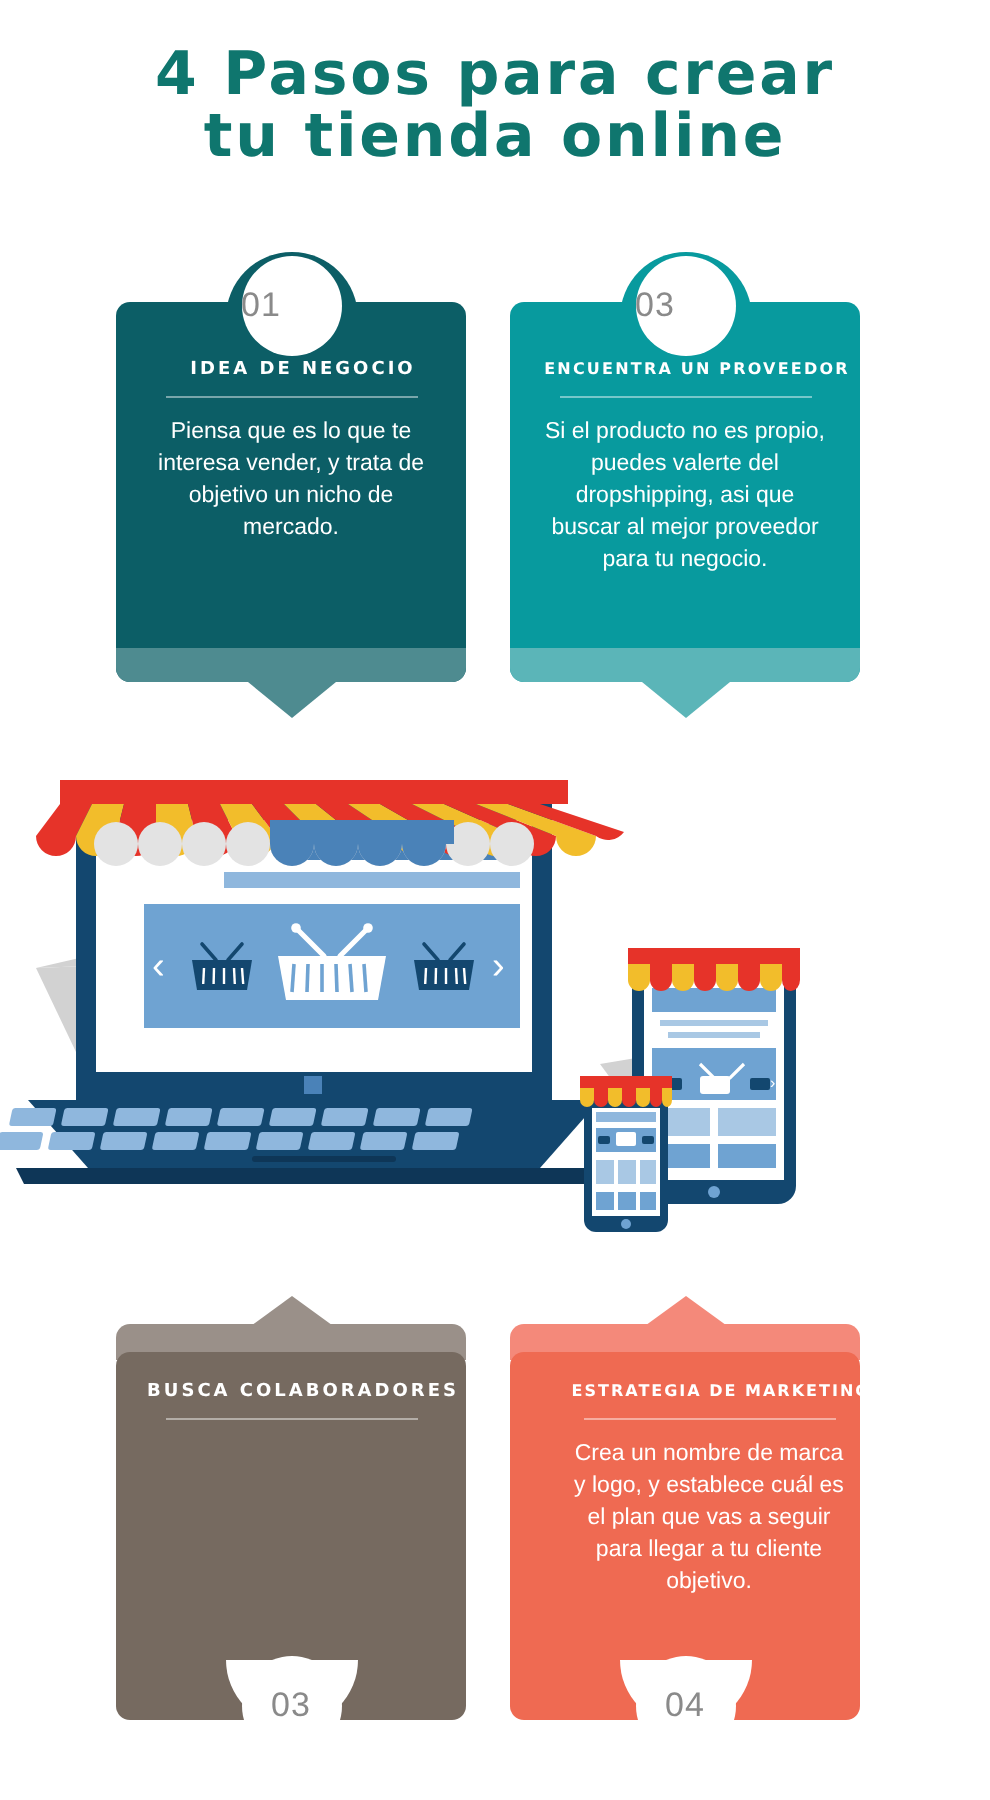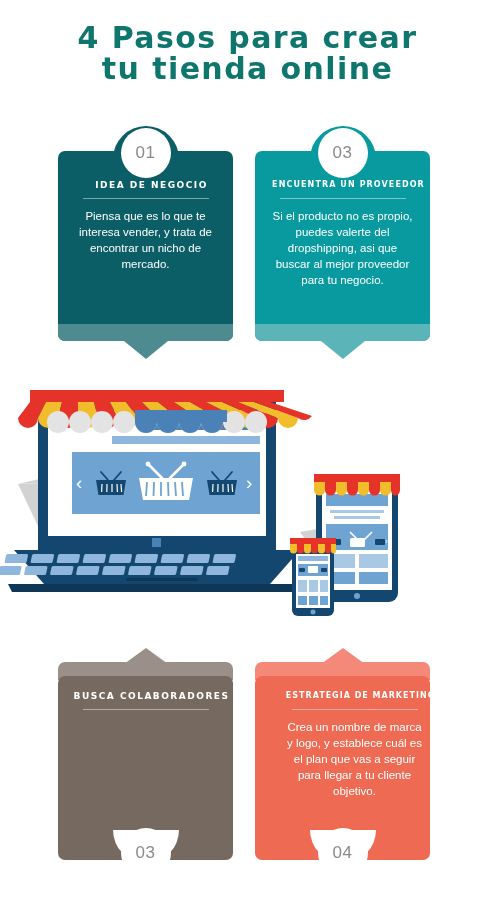--- a/index.html
+++ b/index.html
@@ -79,84 +79,84 @@
     left: 50%;
     margin-left: -22px;
     width: 0;
     height: 0;
     border-left: 22px solid transparent;
     border-right: 22px solid transparent;
   }
   .card-top .badge {
     position: absolute;
     top: 2px;
+    left: 50%;
+    margin-left: -25px;
+    width: 50px;
+    height: 50px;
+    border-radius: 50%;
+    background: #ffffff;
+    display: flex;
+    align-items: center;
+    justify-content: flex-start;
+    z-index: 4;
+  }
+
+  
+  .card-bot .tip {
+    position: absolute;
+    top: 0;
+    left: 50%;
+    margin-left: -22px;
+    width: 0;
+    height: 0;
+    border-left: 22px solid transparent;
+    border-right: 22px solid transparent;
+  }
+  .card-bot .headstrip {
+    position: absolute;
+    top: 14px;
+    left: 0;
+    width: 175px;
+    height: 18px;
+    border-top-left-radius: 7px;
+    border-top-right-radius: 7px;
+  }
+  .card-bot .body {
+    position: absolute;
+    top: 28px;
+    left: 0;
+    width: 175px;
+    border-radius: 7px;
+  }
+  .card-bot .arch-down {
+    position: absolute;
+    left: 50%;
+    margin-left: -33px;
+    width: 66px;
+    height: 33px;
+    border-bottom-left-radius: 33px;
+    border-bottom-right-radius: 33px;
+    background: #ffffff;
+    z-index: 3;
+  }
+  .card-bot .badge {
+    position: absolute;
     left: 50%;
     margin-left: -25px;
     width: 50px;
     height: 50px;
     border-radius: 50%;
     background: #ffffff;
     display: flex;
     align-items: center;
     justify-content: center;
     z-index: 4;
   }
 
-  
-  .card-bot .tip {
-    position: absolute;
-    top: 0;
-    left: 50%;
-    margin-left: -22px;
-    width: 0;
-    height: 0;
-    border-left: 22px solid transparent;
-    border-right: 22px solid transparent;
-  }
-  .card-bot .headstrip {
-    position: absolute;
-    top: 14px;
-    left: 0;
-    width: 175px;
-    height: 18px;
-    border-top-left-radius: 7px;
-    border-top-right-radius: 7px;
-  }
-  .card-bot .body {
-    position: absolute;
-    top: 28px;
-    left: 0;
-    width: 175px;
-    border-radius: 7px;
-  }
-  .card-bot .arch-down {
-    position: absolute;
-    left: 50%;
-    margin-left: -33px;
-    width: 66px;
-    height: 33px;
-    border-bottom-left-radius: 33px;
-    border-bottom-right-radius: 33px;
-    background: #ffffff;
-    z-index: 3;
-  }
-  .card-bot .badge {
-    position: absolute;
-    left: 50%;
-    margin-left: -25px;
-    width: 50px;
-    height: 50px;
-    border-radius: 50%;
-    background: #ffffff;
-    display: flex;
-    align-items: center;
-    justify-content: center;
-    z-index: 4;
-  }
-
   .badge-num {
     font-family: "Liberation Sans", sans-serif;
     font-size: 17px;
     letter-spacing: 0.5px;
     color: #8a8a8a;
   }
 
   .card-content {
     position: absolute;
     left: 0;
@@ -212,21 +212,21 @@
       <div class="arch" style="background:#0c5e66;"></div>
       <div class="body" style="height:190px; background:#0c5e66;"></div>
       <div class="footer" style="top:198px; background:#4e8b90;"></div>
       <div class="notch" style="top:215px; border-top:18px solid #4e8b90;"></div>
       <div class="badge">
         <span class="badge-num">01</span>
       </div>
       <div class="card-content" style="top:53px;">
         <div class="card-heading">IDEA DE NEGOCIO</div>
         <div class="card-rule"></div>
-        <div class="card-text">Piensa que es lo que te interesa vender, y trata de encontrar un nicho de mercado.</div>
+        <div class="card-text">Piensa que es lo que te interesa vender, y trata de objetivo un nicho de mercado.</div>
       </div>
     </div>
   </div>
 
   <div class="card card-top" style="left:255px; top:126px;">
     <div class="card-shape" style="height:215px;">
       <div class="arch" style="background:#089a9e;"></div>
       <div class="body" style="height:190px; background:#089a9e;"></div>
       <div class="footer" style="top:198px; background:#5bb5b8;"></div>
       <div class="notch" style="top:215px; border-top:18px solid #5bb5b8;"></div>

